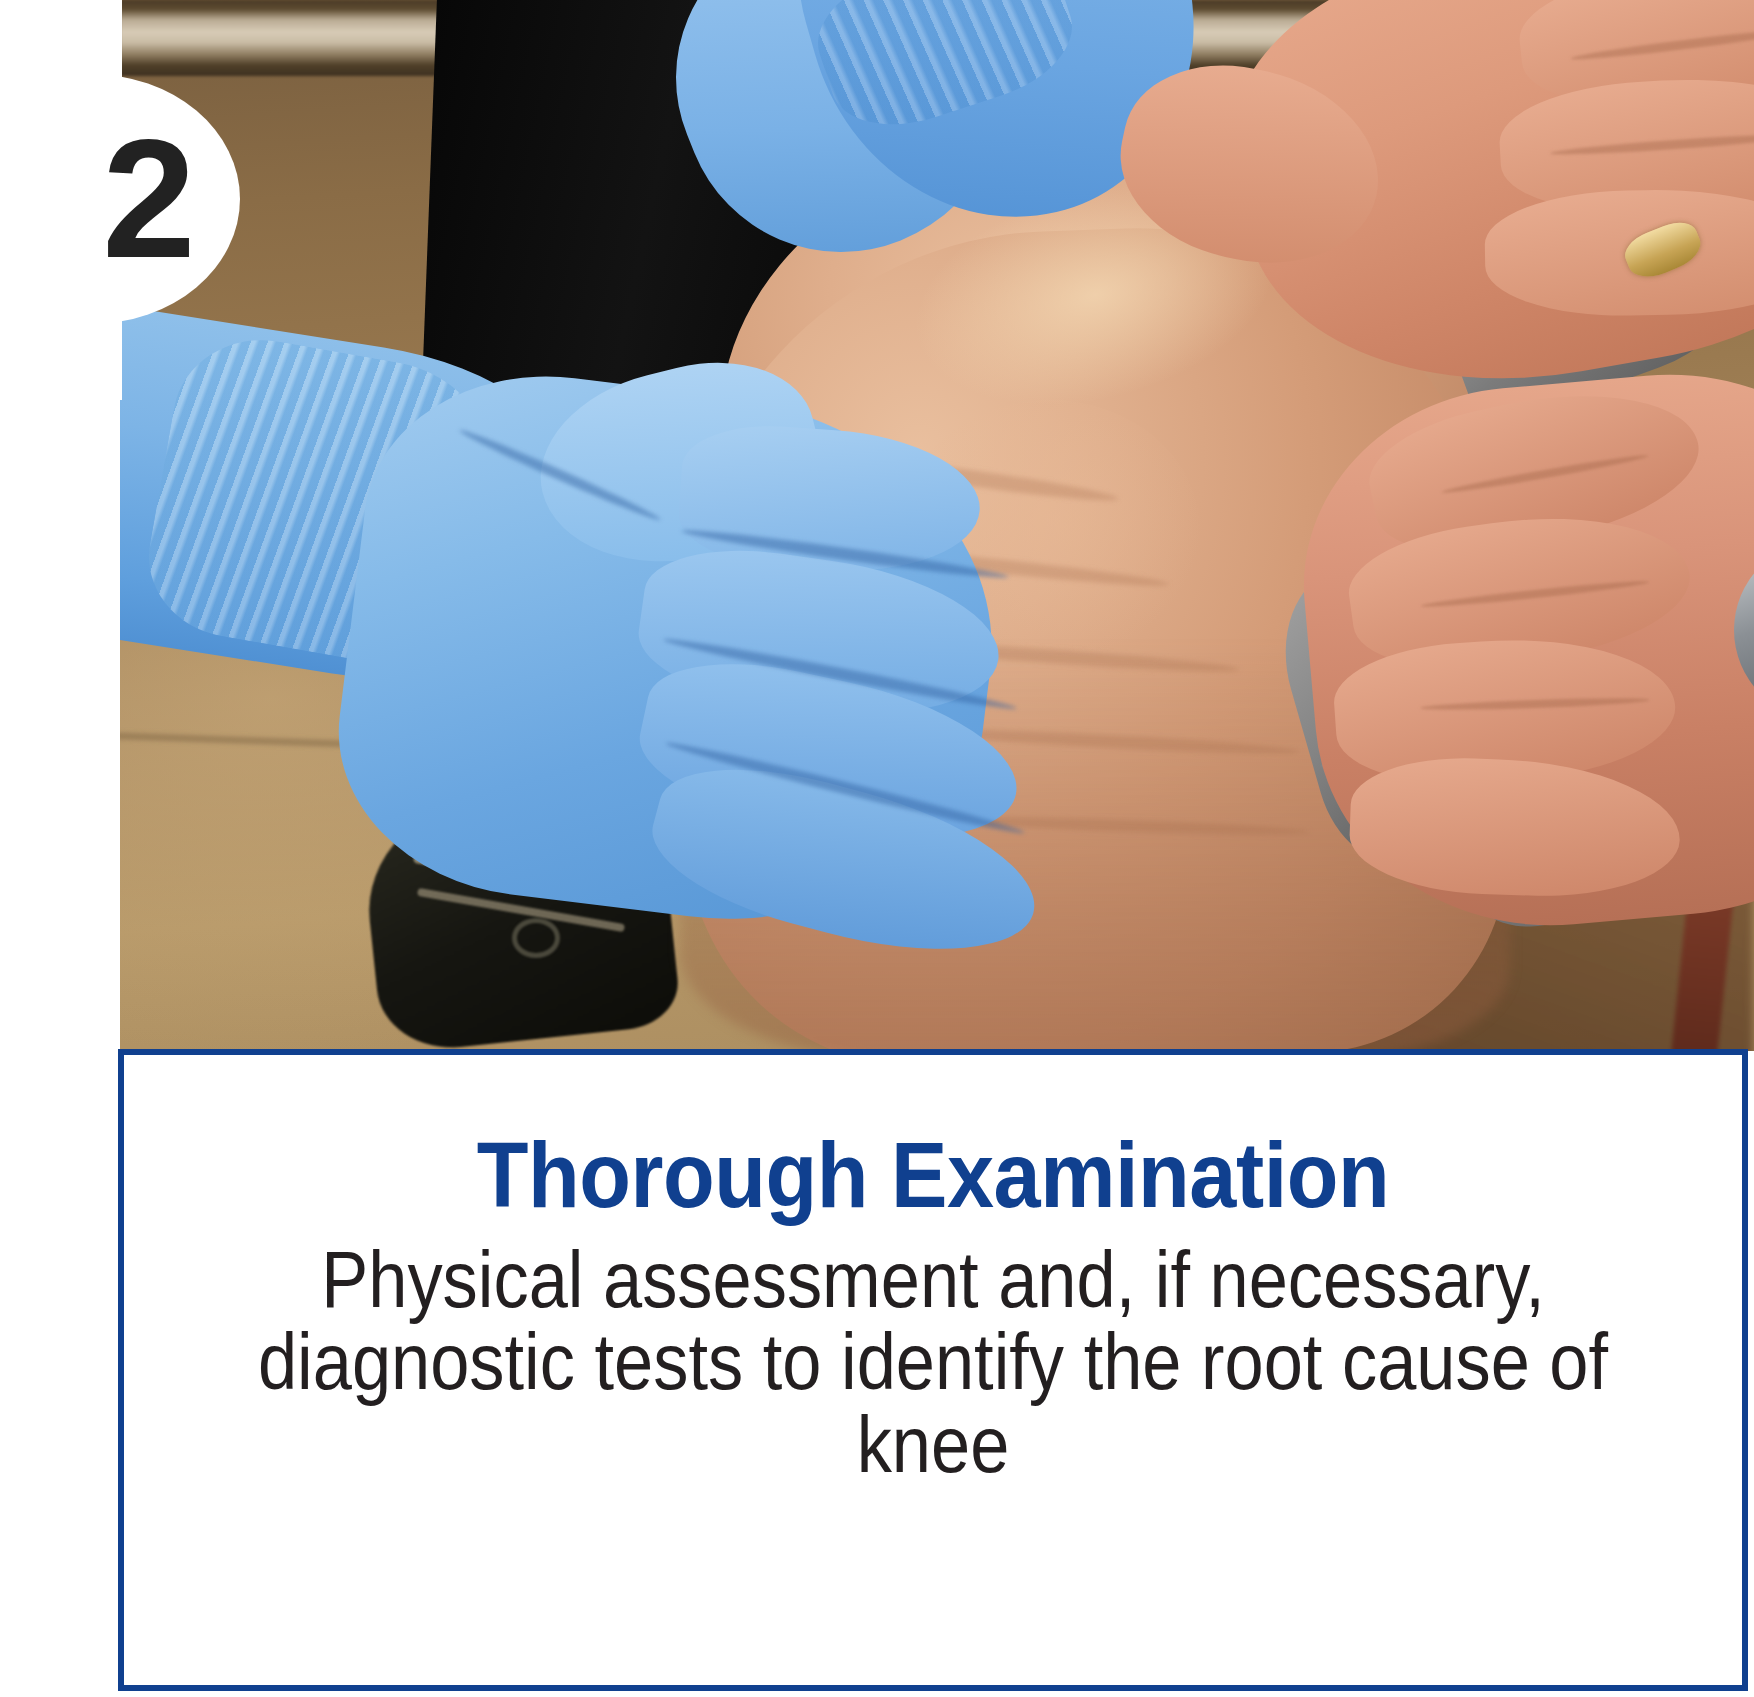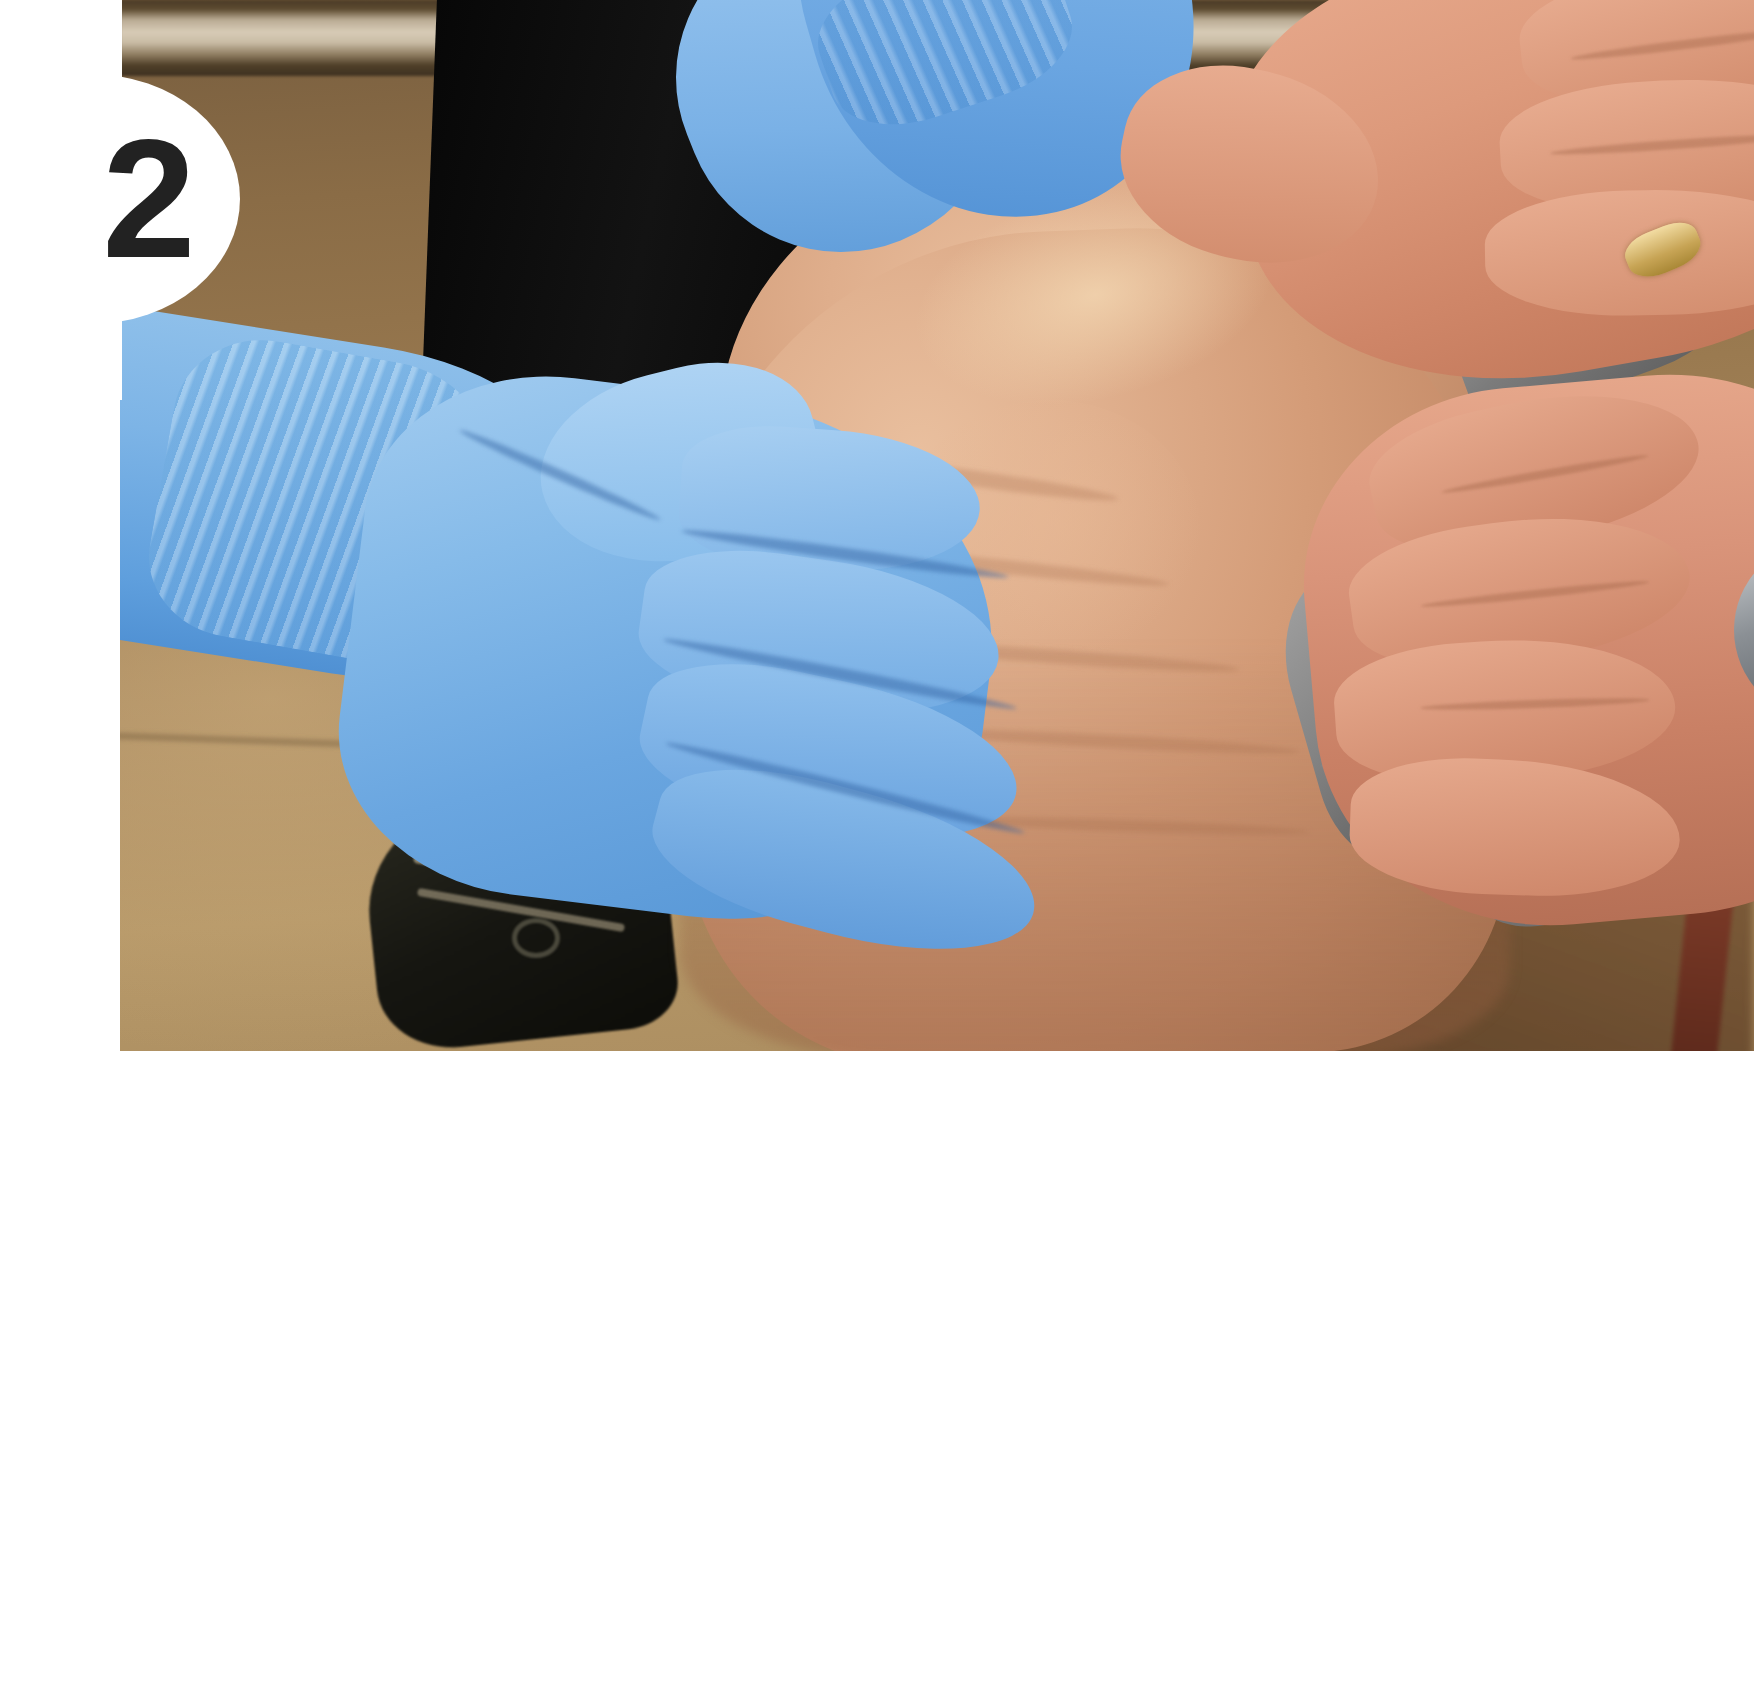--- a/index.html
+++ b/index.html
@@ -533,14 +533,18 @@
     <div class="glove-crease" style="left:540px;top:668px;width:360px;height:12px;transform:rotate(11deg);"></div>
     <div class="glove-crease" style="left:540px;top:782px;width:370px;height:12px;transform:rotate(14deg);"></div>
     <div class="glove-crease" style="left:330px;top:470px;width:220px;height:10px;transform:rotate(24deg);"></div>
   </div>
 
   <div id="badge-fill"></div>
   <div id="badge">
     <div id="badge-num">2</div>
   </div>
 
+  <div id="textbox">
+    <h2 id="card-title">Thorough Examination</h2>
+    <p id="card-body">Physical assessment and, if necessary, diagnostic tests to identify the root cause of knee</p>
+  </div>
 
 </div>
 
 </body></html>

